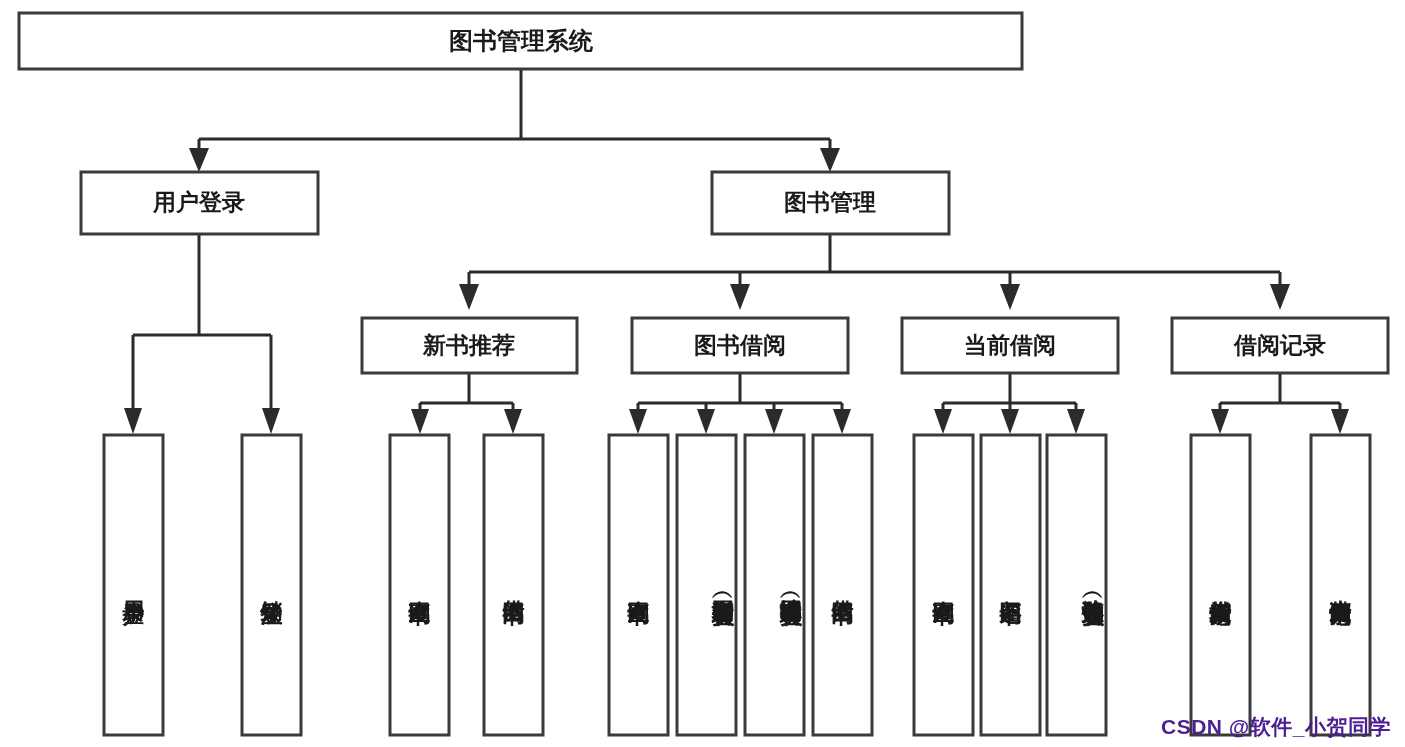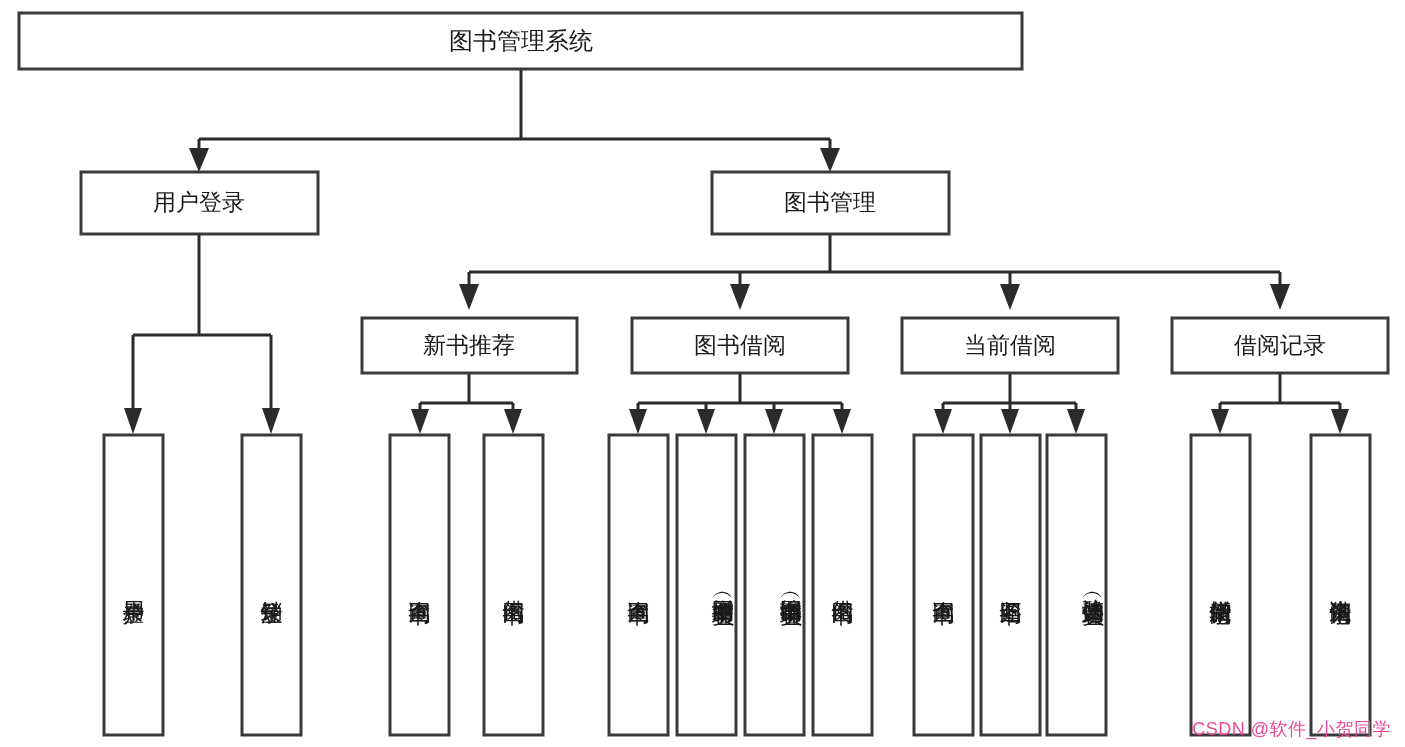--- a/index.html
+++ b/index.html
@@ -10,20 +10,21 @@
   }
   body {
     font-family: "Liberation Sans", "DejaVu Sans", sans-serif;
   }
   #diagram-root {
     position: relative;
     width: 1405px;
     height: 747px;
     background: #ffffff;
     overflow: hidden;
+    font-weight: bold;
   }
   svg.diagram-canvas {
     position: absolute;
     top: 0;
     left: 0;
     width: 1405px;
     height: 747px;
     display: block;
   }
   .node-box {
@@ -74,22 +75,22 @@
     align-items: center;
     justify-content: center;
     pointer-events: none;
     white-space: nowrap;
   }
   .watermark {
     position: absolute;
     right: 14px;
     bottom: 6px;
     font-family: "Liberation Sans", "DejaVu Sans", sans-serif;
-    font-size: 18px;
-    color: #ec4899;
+    font-size: 21px;
+    color: #4c1d95;
     letter-spacing: 0.5px;
     user-select: none;
   }
 </style>
 </head>
 <body>
 
 <div id="diagram-root">
 
   <svg class="diagram-canvas" viewBox="0 0 1405 747">

